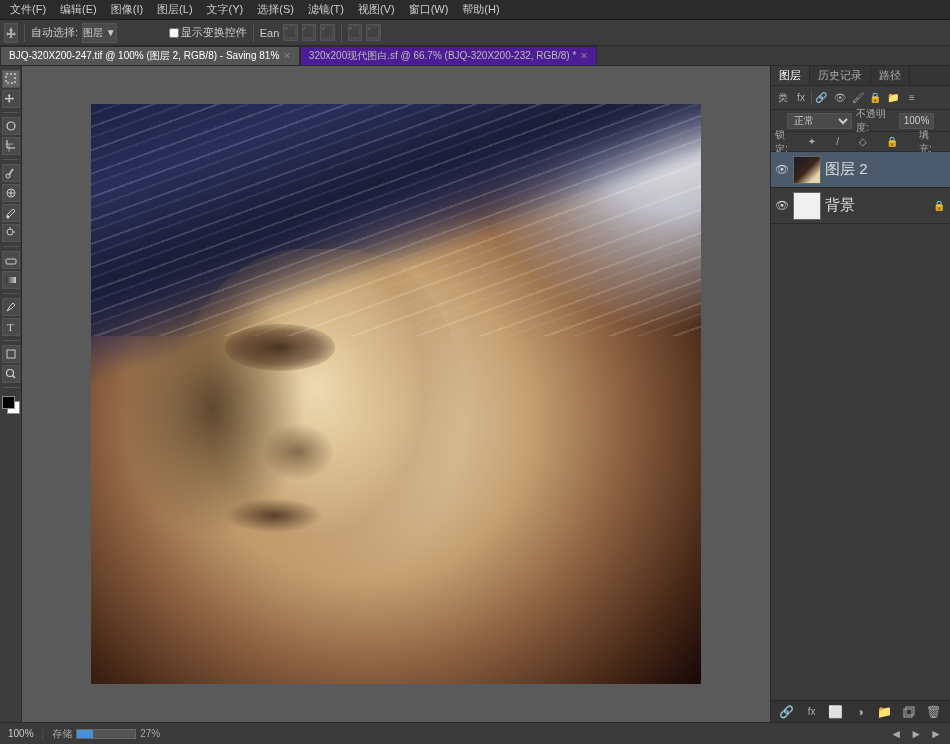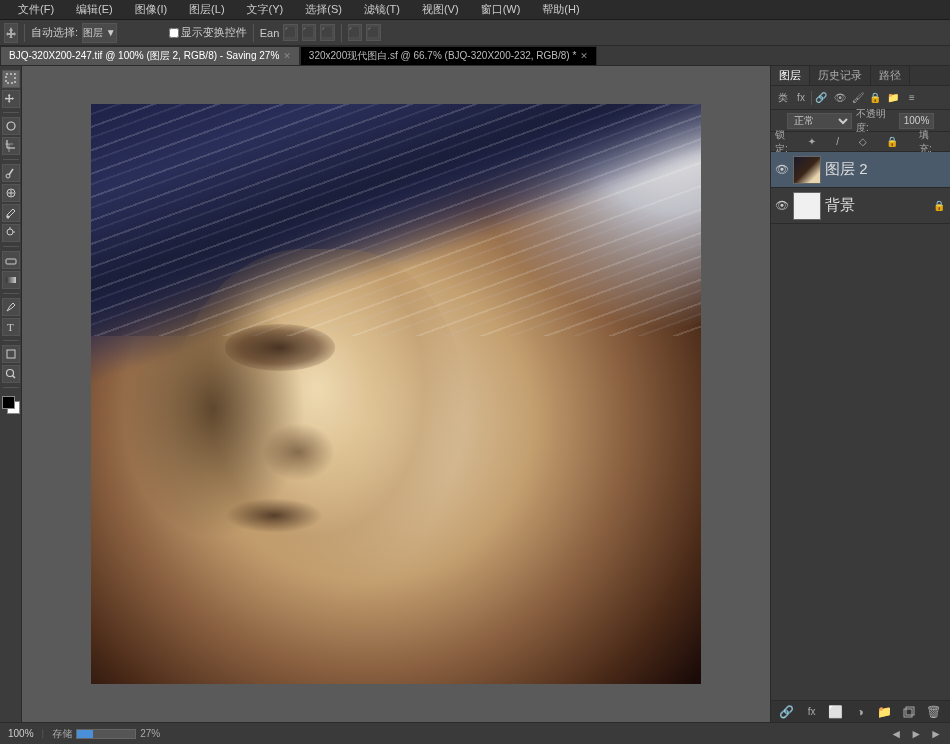--- a/index.html
+++ b/index.html
@@ -23,21 +23,20 @@
       padding: 0 4px;
       gap: 2px;
       border-bottom: 1px solid #1a1a1a;
     }
     .menu-item {
       padding: 1px 6px;
       color: #ccc;
       font-size: 11px;
       cursor: pointer;
       white-space: nowrap;
-      margin-left: 8px;
     }
 
     
     #toolbar {
       width: 100%;
       height: 26px;
       background: #3c3c3c;
       border-bottom: 1px solid #2a2a2a;
       display: flex;
       align-items: center;
@@ -77,21 +76,21 @@
       width: 100%;
       height: 20px;
       background: #3a3a3a;
       display: flex;
       align-items: flex-end;
       border-bottom: 1px solid #2a2a2a;
     }
     .tab {
       height: 19px;
       padding: 0 8px;
-      background: #000000;
+      background: #4c1d95;
       border: 1px solid #2a2a2a;
       border-bottom: none;
       font-size: 10px;
       color: #bbb;
       cursor: pointer;
       display: flex;
       align-items: center;
       white-space: nowrap;
       gap: 4px;
     }
@@ -576,21 +575,21 @@
   <div class="toolbar-btn">⬛</div>
   <div class="toolbar-btn">⬛</div>
   <div class="toolbar-btn">⬛</div>
   <div class="toolbar-separator"></div>
   <div class="toolbar-btn">⬛</div>
   <div class="toolbar-btn">⬛</div>
 </div>
 
 <div id="tabs">
   <div class="tab active">
-    <span>BJQ-320X200-247.tif @ 100% (图层 2, RGB/8) - Saving 27%</span>
+    <span>BJQ-320X200-247.tif @ 100% (图层 2, RGB/8) - Saving 81%</span>
     <span class="tab-close">✕</span>
   </div>
   <div class="tab">
     <span>320x200现代图白.sf @ 66.7% (BJQ-320X200-232, RGB/8) *</span>
     <span class="tab-close">✕</span>
   </div>
 </div>
 
 <div id="main">
 

